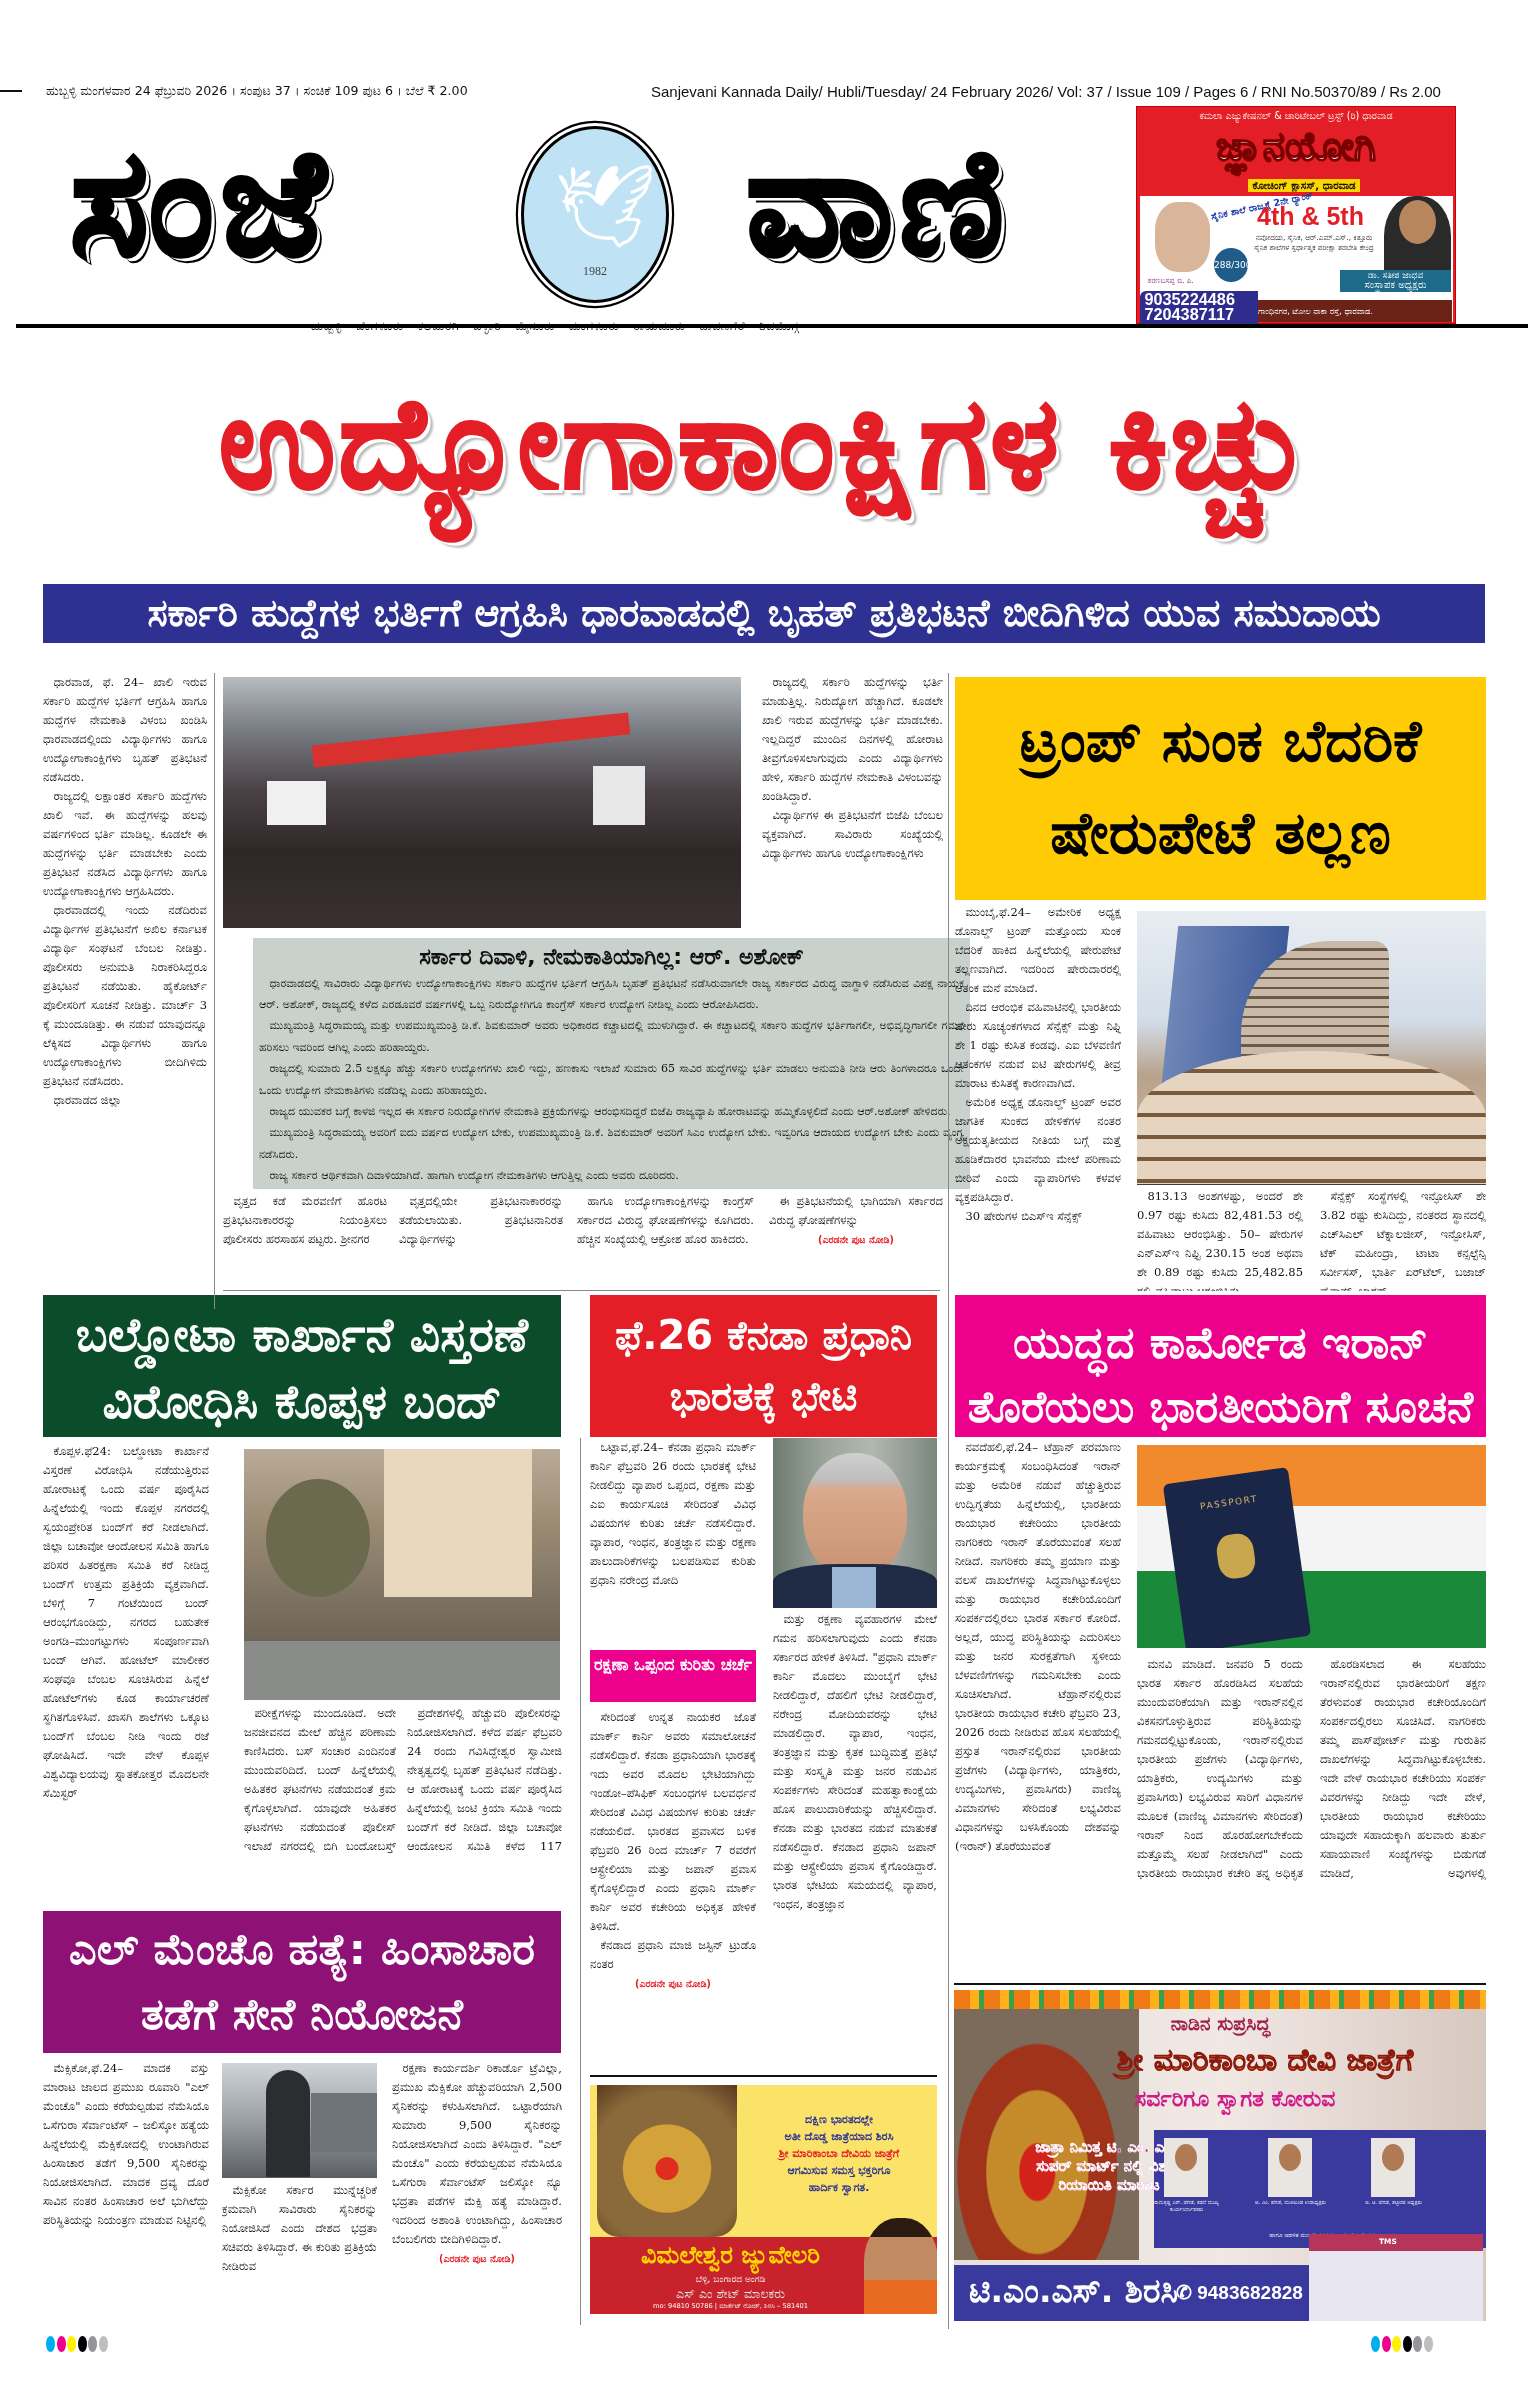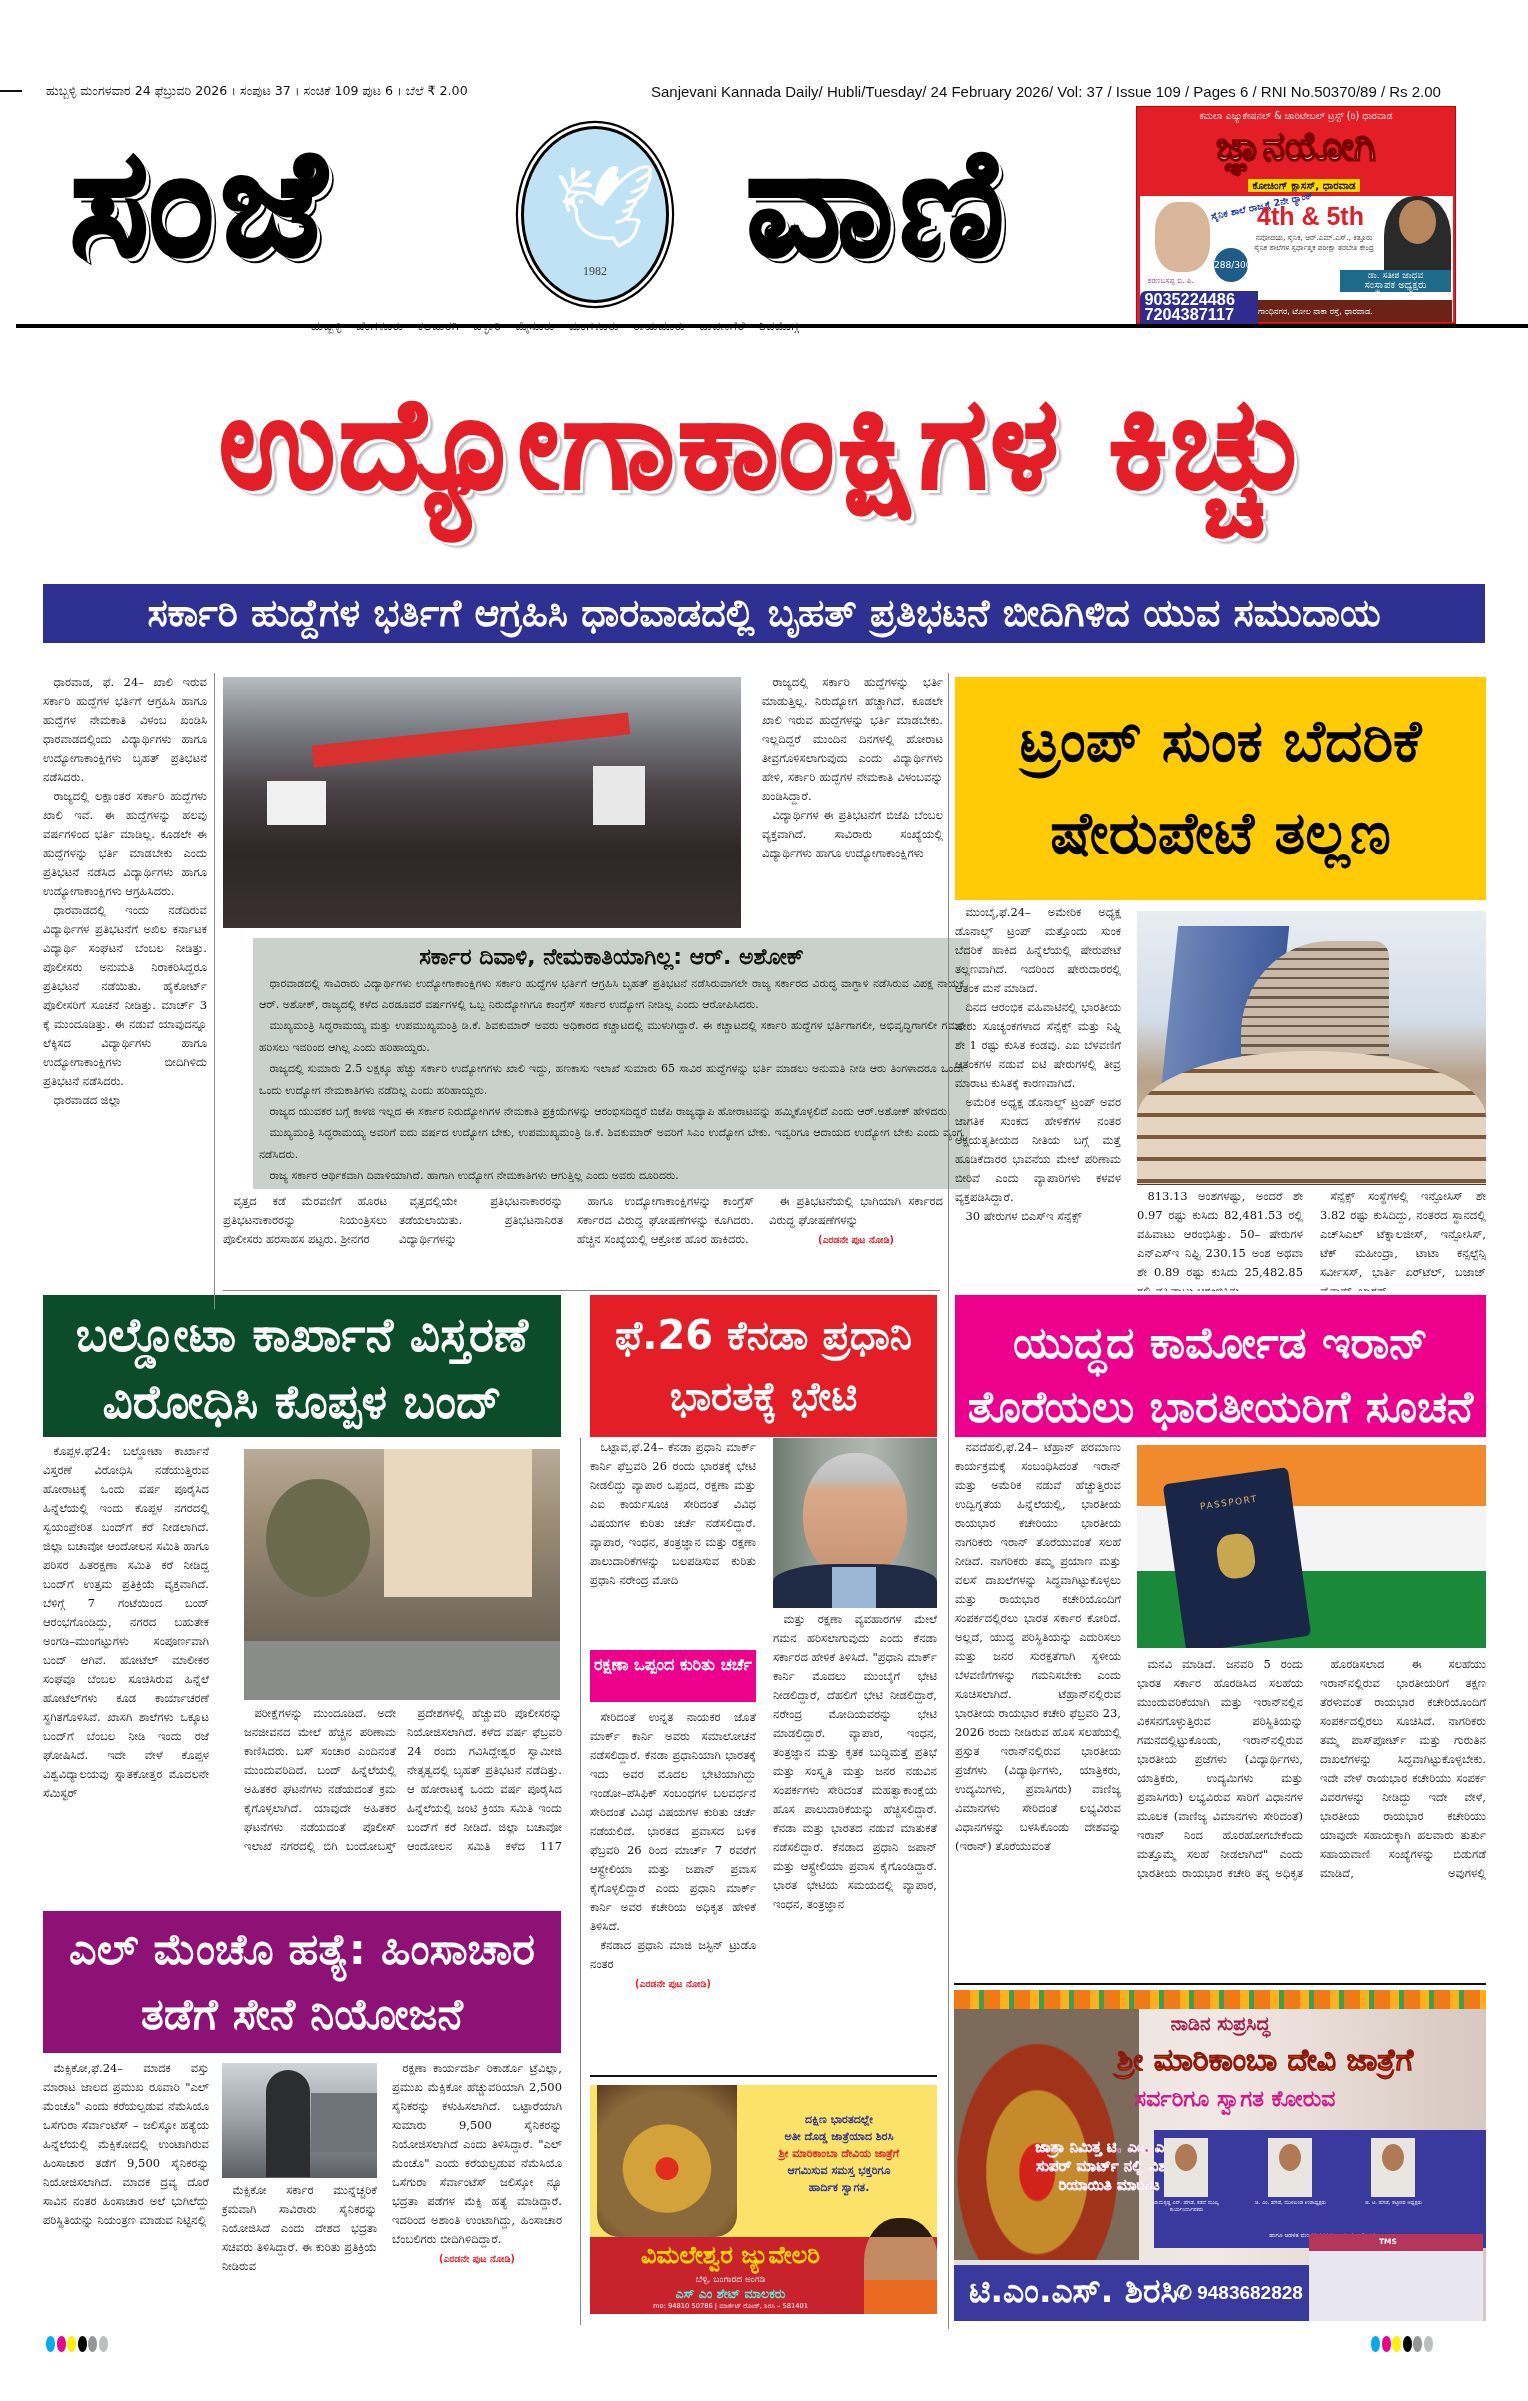--- a/index.html
+++ b/index.html
@@ -136,21 +136,21 @@
 
   
   .ad-rule { height: 2.2px; background: #111; }
   .ad2 { left: 590px; top: 2085px; width: 347px; height: 229px; background: #fbe36a; overflow: hidden; }
   .ad2 .idol { position: absolute; left: 7.4px; top: 0; width: 140px; height: 152px; border-radius: 0 0 22px 22px; background: radial-gradient(circle at 50% 55%, #e02d1e 0 10%, #d4a23a 11% 40%, #8a6a3a 41% 70%, #5a3a20 100%); }
   .ad2 .msg { position: absolute; left: 152px; top: 26px; width: 194px; text-align: center; font-weight: bold; font-size: 11px; line-height: 17px; color: #2e3192; }
   .ad2 .msg .red { color: #e41e26; }
   .ad2 .band { position: absolute; left: 0; top: 152px; width: 347px; height: 78px; background: #c8232c; }
   .ad2 .band .name { position: absolute; left: 15px; top: 4.4px; width: 251px; text-align: center; color: #ffd600; font-weight: 900; font-size: 24px; }
   .ad2 .band .l2 { position: absolute; left: 15px; top: 37px; width: 251px; text-align: center; color: #fff; font-size: 9px; }
-  .ad2 .band .l3 { position: absolute; left: 15px; top: 49px; width: 251px; text-align: center; color: #5eead4; font-weight: bold; font-size: 12.6px; }
+  .ad2 .band .l3 { position: absolute; left: 15px; top: 49px; width: 251px; text-align: center; color: #e5e5e5; font-weight: normal; font-size: 12.6px; }
   .ad2 .band .l4 { position: absolute; left: 15px; top: 65px; width: 251px; text-align: center; color: #fff; font-size: 6.7px; }
   .ad2 .person { position: absolute; left: 274px; top: 133px; width: 74px; height: 96px; border-radius: 45% 45% 0 0; background: linear-gradient(180deg, #2a1a10 0 20%, #c28a60 20% 65%, #e86a20 65% 100%); }
 
   .ad3 { left: 954px; top: 1990px; width: 532px; height: 331px; overflow: hidden; background: linear-gradient(90deg, #e6e0da 0%, #f1e8e4 50%, #d7c8c0 100%); }
   .ad3 .garland { position: absolute; left: 0; top: 0; width: 100%; height: 19px; background: repeating-linear-gradient(90deg, #f07b16 0 16.3px, #ffb01a 16.3px 25px, #3aa04a 25px 30px); }
   .ad3 .deity { position: absolute; left: 0; top: 19px; width: 185px; height: 251px; background: radial-gradient(ellipse at 45% 65%, #d2231a 0 12%, #c58a2a 13% 35%, #a0331a 36% 55%, #7c6a5a 56% 100%); }
   .ad3 .t1 { position: absolute; left: 148px; top: 22px; width: 237px; text-align: center; color: #a0214f; font-weight: 900; font-size: 19px; }
   .ad3 .t2 { position: absolute; left: 89px; top: 52px; width: 444px; text-align: center; color: #e8650f; font-weight: 900; font-size: 30px; -webkit-text-stroke: 0.7px #8a1a10; }
   .ad3 .t3 { position: absolute; left: 133px; top: 96px; width: 296px; text-align: center; color: #d01a8a; font-weight: 900; font-size: 22px; }
   .ad3 .purple { position: absolute; left: 200px; top: 140px; width: 333px; height: 118px; background: #3a3a9e; }

